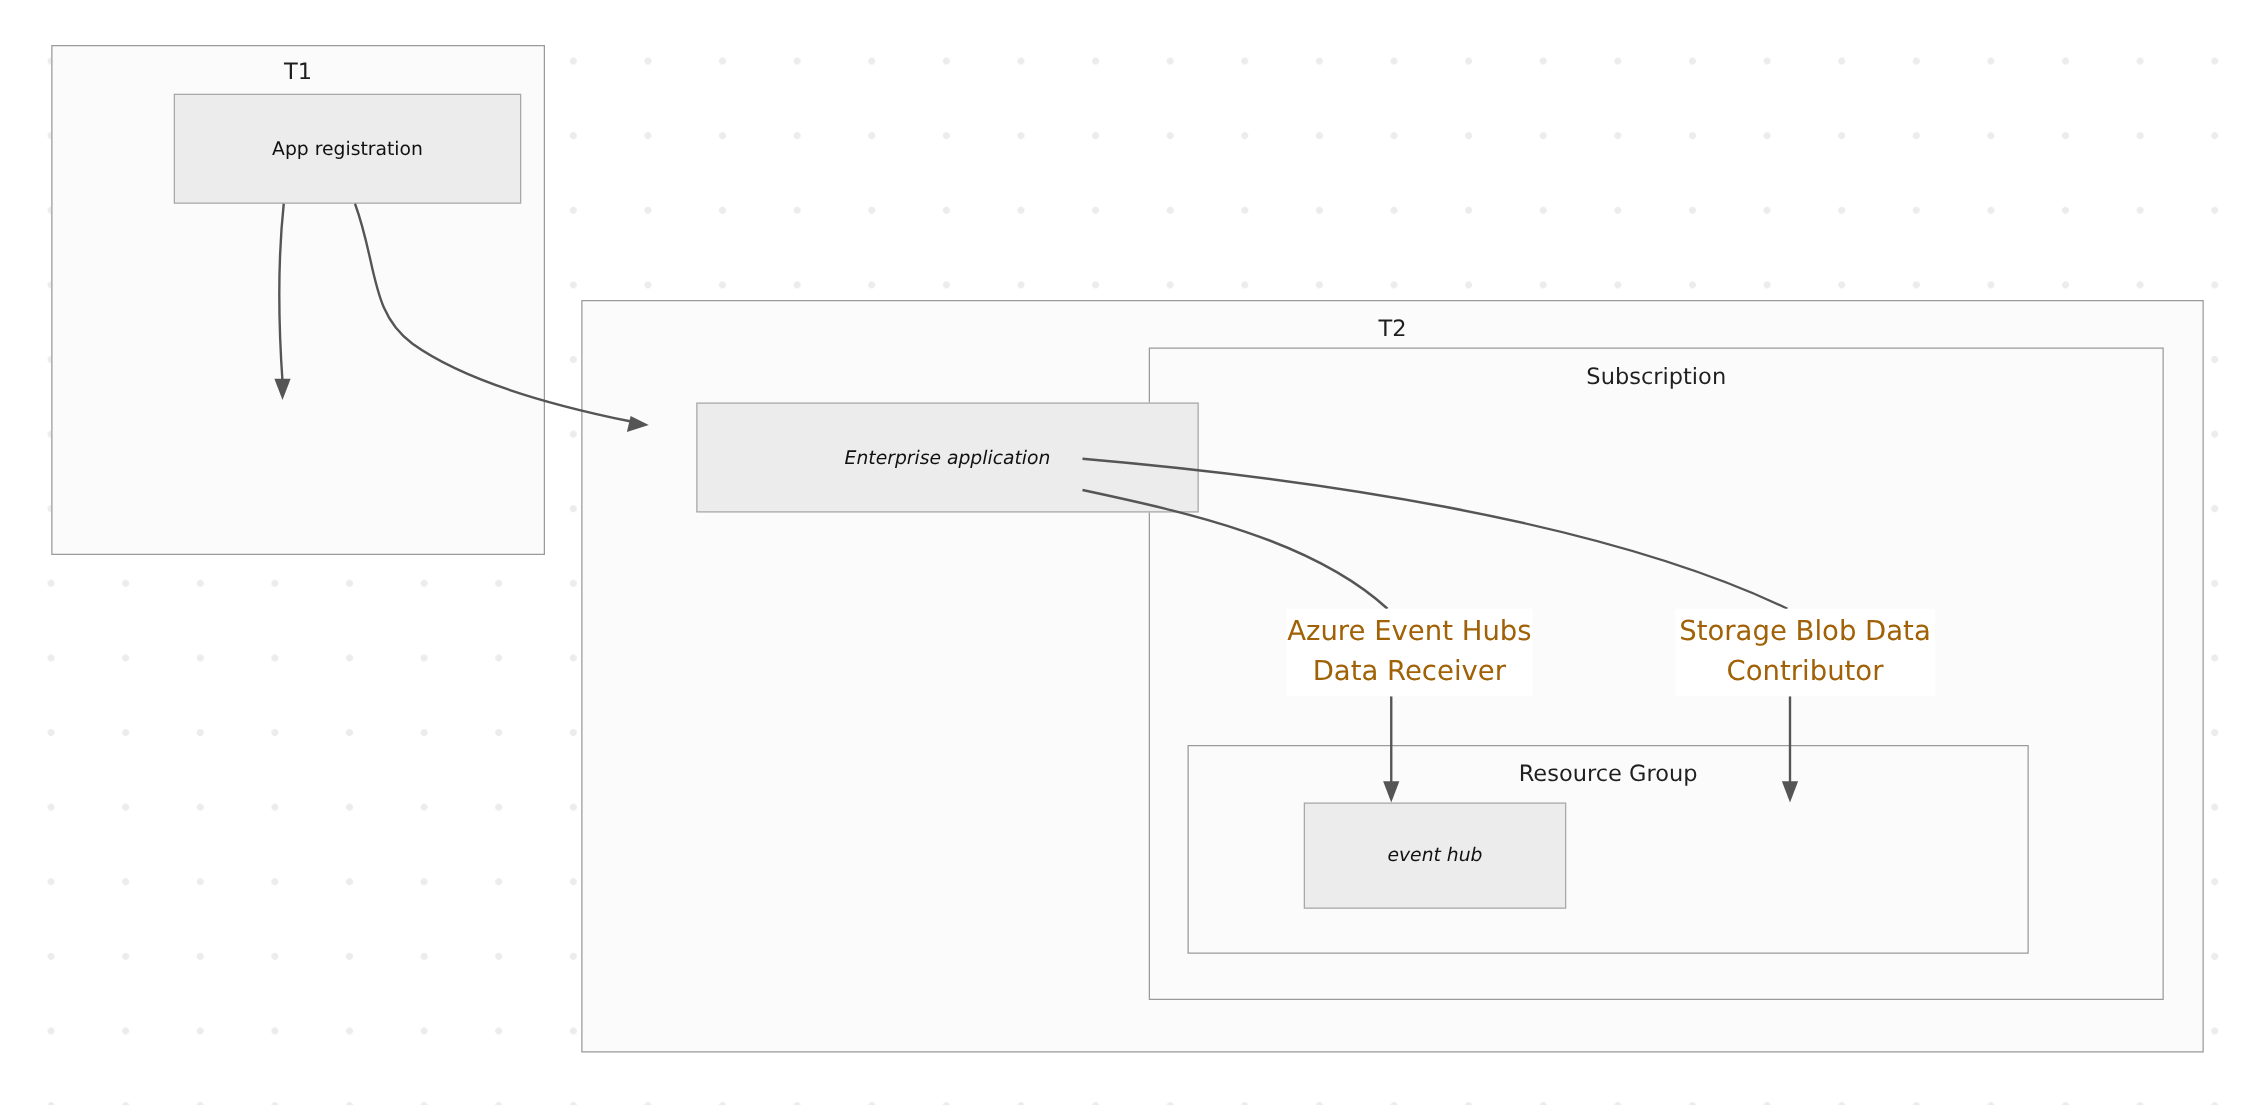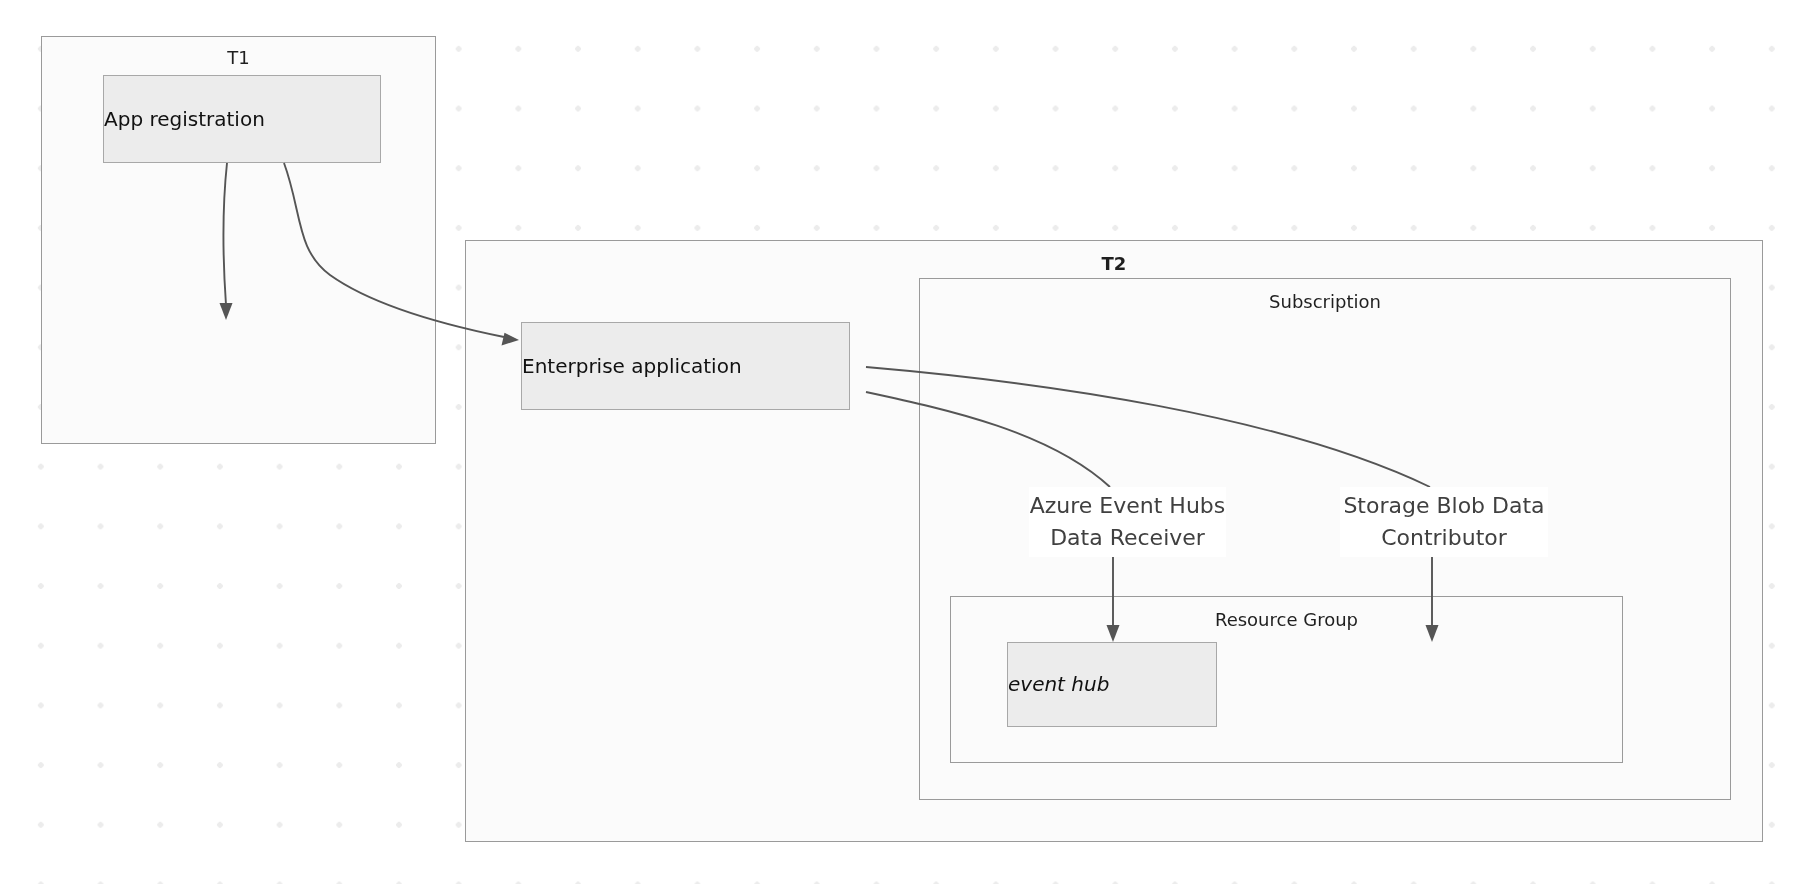--- a/index.html
+++ b/index.html
@@ -41,36 +41,37 @@
   }
 
   
   .node {
     position: absolute;
     box-sizing: border-box;
     background: #ececec;
     border: 1.6px solid #a8a8a8;
     display: flex;
     align-items: center;
-    justify-content: flex-start;
+    justify-content: center;
     color: #111111;
-    font-size: 20px;
+    font-size: 15px;
     line-height: 1.25;
     text-align: center;
+    margin-left: 36px;
   }
 
   
   .rolelabel {
     position: absolute;
     box-sizing: border-box;
     background: #ffffff;
     display: flex;
     align-items: center;
     justify-content: center;
-    color: #404040;
+    color: #a16207;
     font-size: 22px;
     line-height: 1.45;
     text-align: center;
     white-space: pre-line;
   }
 
   
   #edges {
     position: absolute;
     left: 0;
@@ -94,32 +95,32 @@
   <div class="cluster" style="left:41px; top:36px; width:395px; height:408px;">
     <div class="cluster-label" style="top:12px;">T1</div>
   </div>
 
   <div class="node" style="left:103px; top:75px; width:278px; height:88px;">
     <span>App registration</span>
   </div>
 
 
   <div class="cluster" style="left:465px; top:240px; width:1298px; height:602px;">
-    <div class="cluster-label" style="top:14px;font-weight:bold;">T2</div>
+    <div class="cluster-label" style="top:14px;">T2</div>
   </div>
 
   <div class="cluster" style="left:919px; top:278px; width:812px; height:522px;">
     <div class="cluster-label" style="top:14px;">Subscription</div>
   </div>
 
   <div class="cluster" style="left:950px; top:596px; width:673px; height:167px;">
     <div class="cluster-label" style="top:14px;">Resource Group</div>
   </div>
 
-  <div class="node" style="left:521px; top:322px; width:329px; height:88px;">
+  <div class="node" style="left:521px; top:322px; width:402px; height:88px;font-style:italic;">
     <span>Enterprise application</span>
   </div>
 
   <div class="node" style="left:1007px; top:642px; width:210px; height:85px;font-style:italic;">
     <span>event hub</span>
   </div>
 
 
   <svg id="edges" viewBox="0 0 1794 884" width="1794" height="884" xmlns="http://www.w3.org/2000/svg">
 

